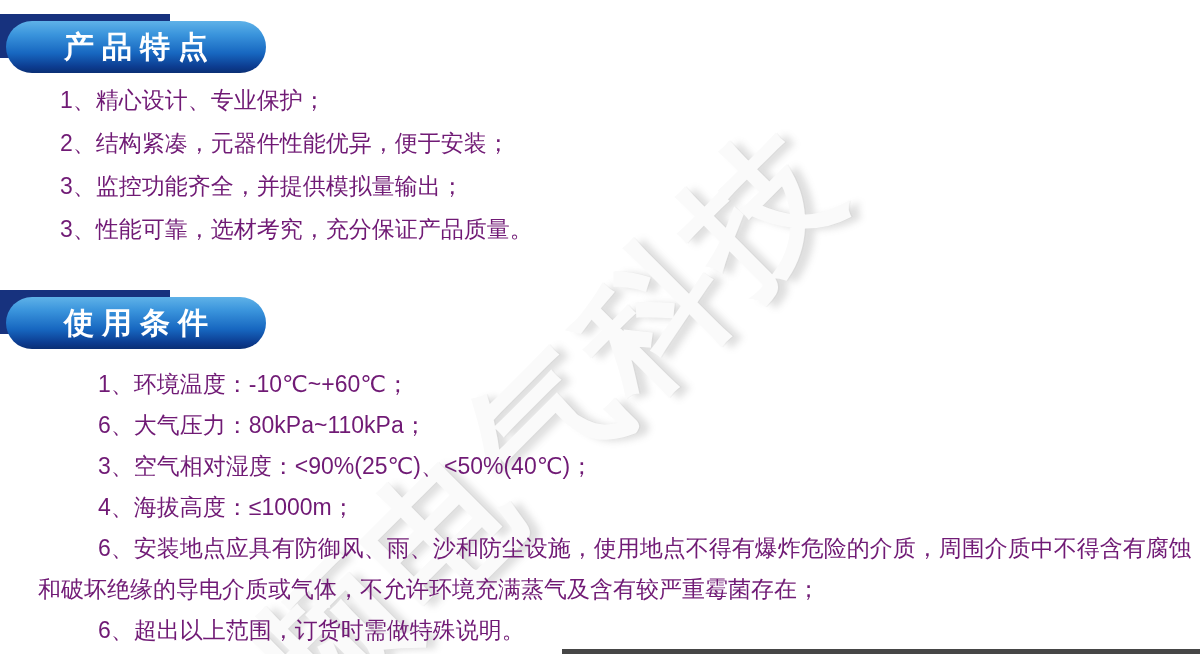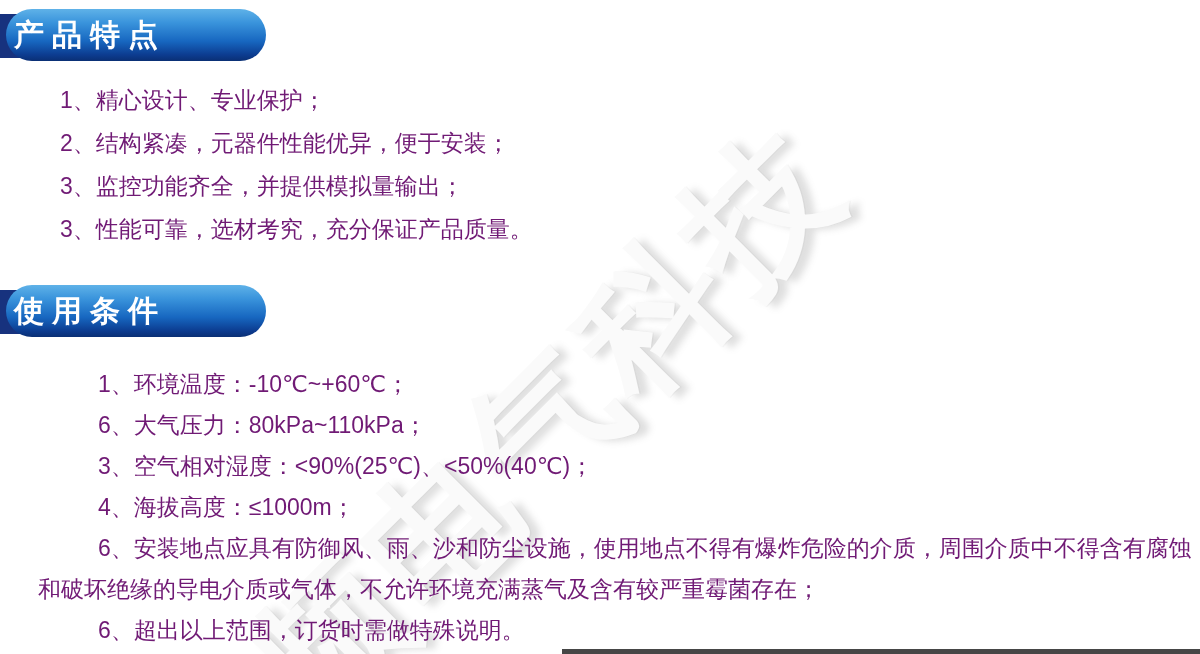--- a/index.html
+++ b/index.html
@@ -28,24 +28,24 @@
     pointer-events:none;
   }
 
   
   .badge-wrap{position:absolute;left:0;width:290px;height:62px;z-index:2;}
   .badge-back{
     position:absolute;left:0;top:9px;width:170px;height:44px;
     background:#17327e;
   }
   .badge-pill{
-    position:absolute;left:6px;top:4px;width:260px;height:52px;
+    position:absolute;left:6px;top:16px;width:260px;height:52px;
     border-radius:26px;
     background:linear-gradient(180deg,#5fb2e8 0%,#3a94dc 26%,#1767c0 62%,#0c3c90 88%,#0a2f74 100%);
-    display:flex;align-items:center;justify-content:flex-start;
+    display:flex;align-items:center;justify-content:center;
   }
   .badge-pill span{
     color:#ffffff;font-size:30px;font-weight:bold;
     letter-spacing:8px;padding-left:8px;
   }
   #badge-features{top:5px;}
   #badge-conditions{top:281px;}
 
   
   .list{

